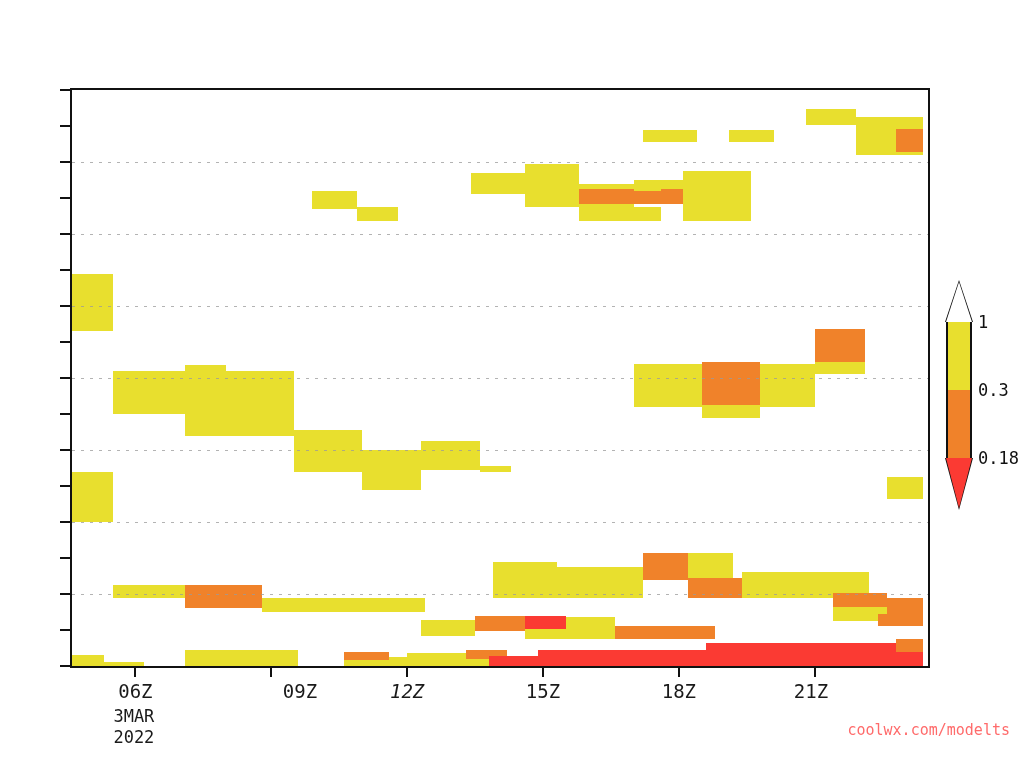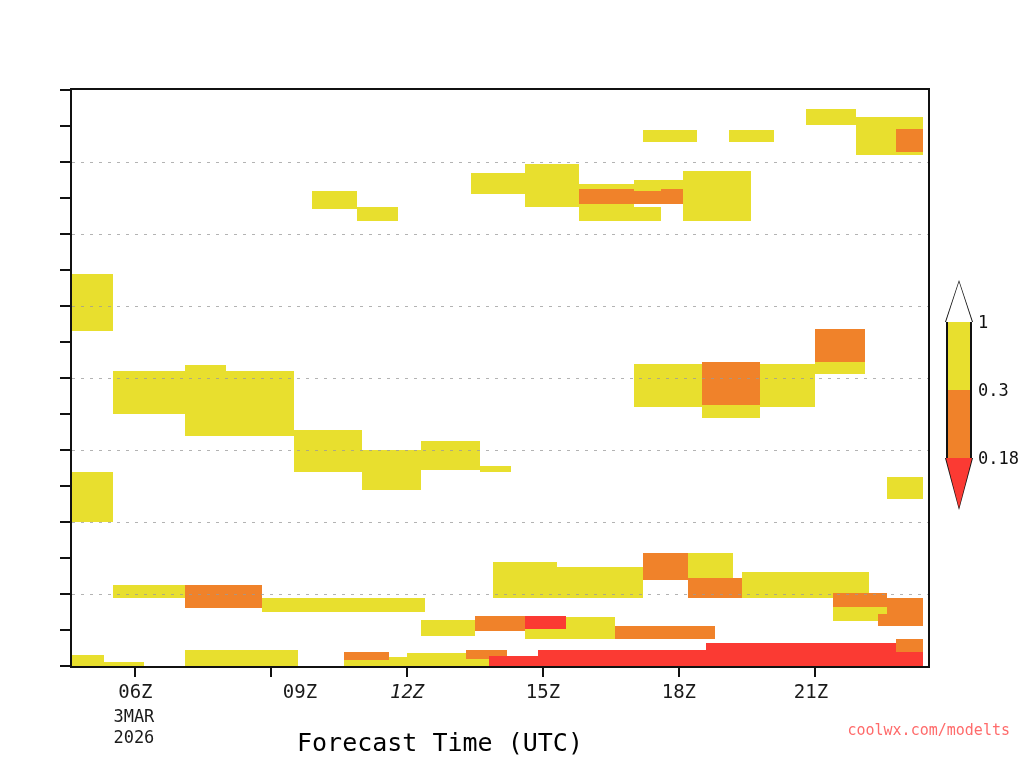--- a/index.html
+++ b/index.html
@@ -175,23 +175,22 @@
       <div class="xtick" style="left: 542.026px;"></div>
       <div class="xlab" style="left: 543.026px;">15Z</div>
       <div class="xtick" style="left: 677.899px;"></div>
       <div class="xlab" style="left: 678.899px;">18Z</div>
       <div class="xtick" style="left: 813.772px;"></div>
       <div class="xlab" style="left: 811px;">21Z</div>
     </div>
 
   <div class="datelab" id="datelab" style="left: 113.407px; top: 706px;">
       <div>3MAR</div>
-      <div>2026</div>
-    </div>
-  <div class="xtitle">Forecast Time (UTC)</div>
+      <div>2022</div>
+    </div>
   <div class="credit">coolwx.com/modelts</div>
 
   <div id="cbar">
       <div class="cbseg" style="top: 0px; height: 68px; background: rgb(232, 223, 46);"></div>
       <div class="cbseg" style="top: 68px; height: 68px; background: rgb(240, 130, 42);"></div>
       <div class="cbarrow" style="top: -40px; left: 0px; border-left: 13px solid transparent; border-right: 13px solid transparent; border-bottom: 40px solid rgb(255, 255, 255);"></div>
       <div class="cbarrow" style="top: -42px; left: -1px; border-left: 14px solid transparent; border-right: 14px solid transparent; border-bottom: 42px solid rgb(17, 17, 17); z-index: -1;"></div>
       <div class="cbarrow" style="top: 136px; left: 0px; border-left: 13px solid transparent; border-right: 13px solid transparent; border-top: 50px solid rgb(251, 58, 51);"></div>
       <div class="cbarrow" style="top: 136px; left: -1px; border-left: 14px solid transparent; border-right: 14px solid transparent; border-top: 52px solid rgb(17, 17, 17); z-index: -1;"></div>
       <div class="cblab" style="top: 0px;">1</div>

